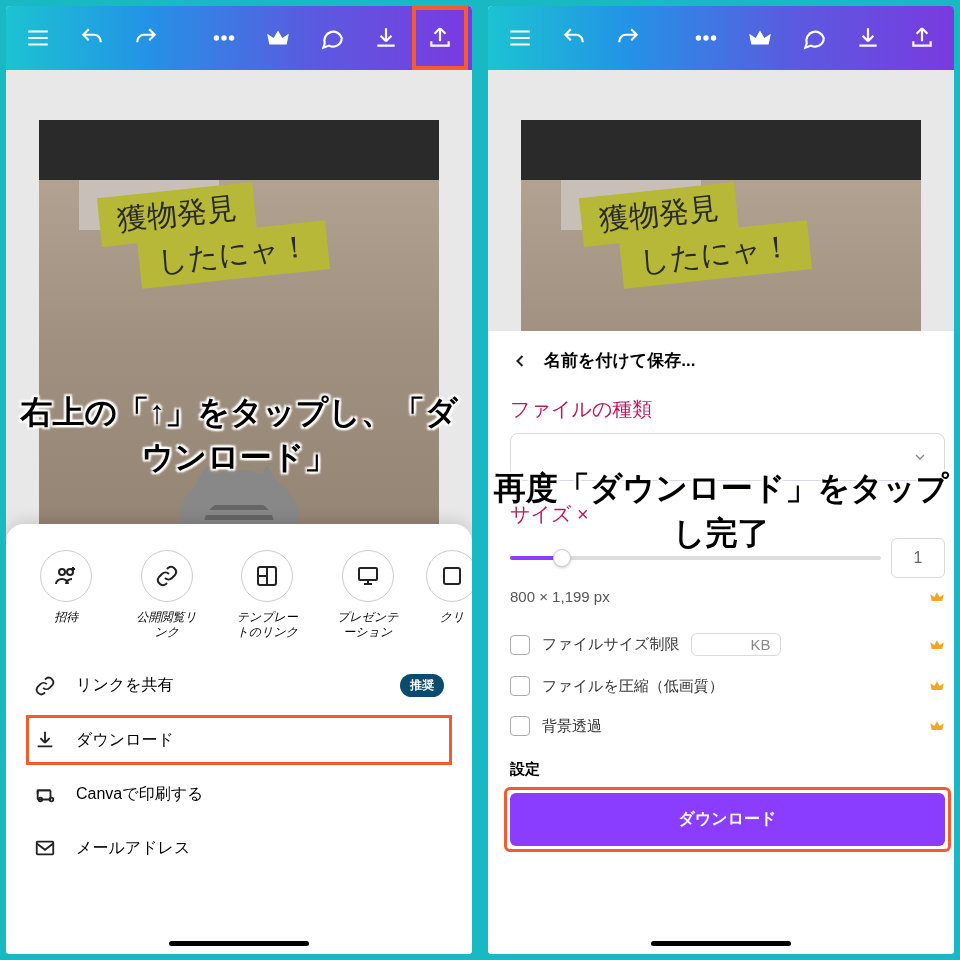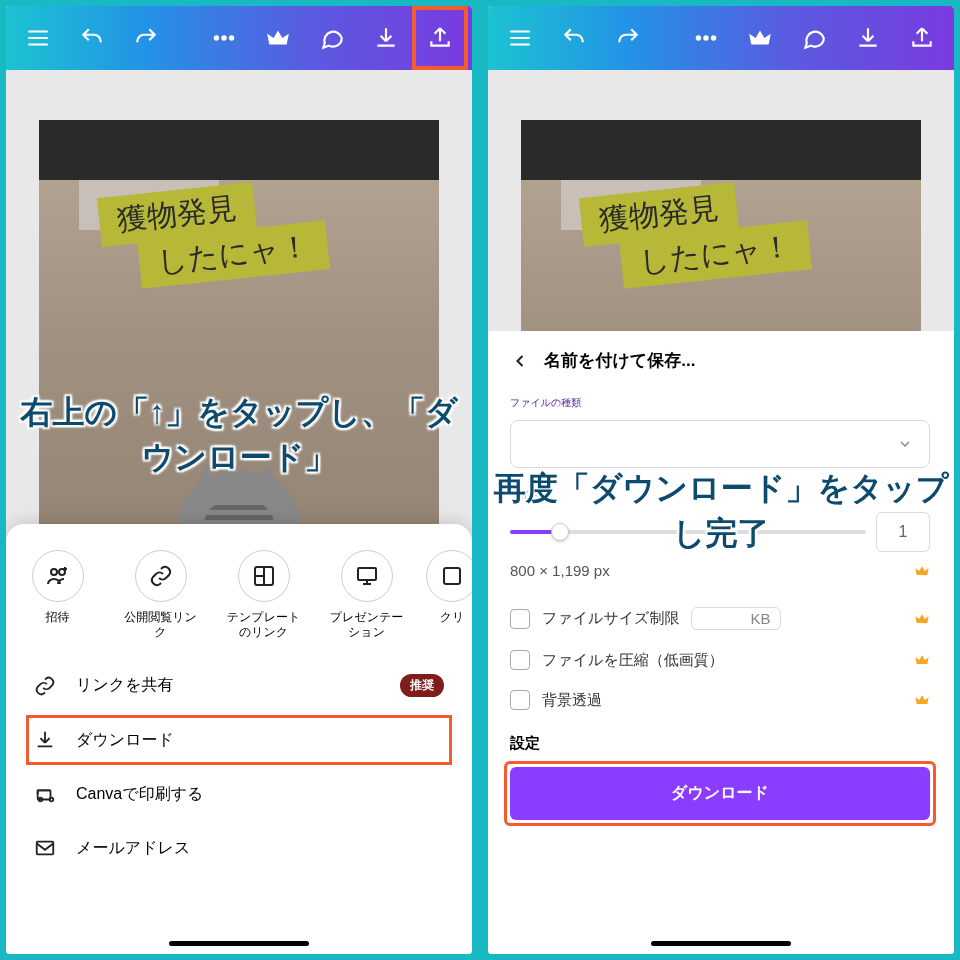--- a/index.html
+++ b/index.html
@@ -78,43 +78,44 @@
     width: 150px; height: 200px;
   }
   .cat-body { position:absolute; bottom:0; left:20px; width:110px; height:130px; background:#777; border-radius:50px 50px 30px 30px; }
   .cat-head { position:absolute; bottom:110px; left:15px; width:120px; height:100px; background:#888; border-radius:50%; }
   .cat-ear1 { position:absolute; bottom:185px; left:25px; width:0;height:0; border-left:18px solid transparent; border-right:18px solid transparent; border-bottom:30px solid #888;}
   .cat-ear2 { position:absolute; bottom:185px; left:85px; width:0;height:0; border-left:18px solid transparent; border-right:18px solid transparent; border-bottom:30px solid #888;}
   .cat-stripes { position:absolute; bottom:120px; left:40px; width:70px; height:60px; background:repeating-linear-gradient(0deg,#666,#666 5px,#888 5px,#888 10px); border-radius:40%;}
 
   .annotation {
     position: absolute;
-    color: #0c4a6e;
+    color: #000000;
     font-size: 32px;
     font-weight: 800;
     text-align: center;
     text-shadow: 0 0 3px #fff, 0 0 3px #fff, 0 0 3px #fff, 2px 2px 2px #fff, -2px -2px 2px #fff, 2px -2px 2px #fff, -2px 2px 2px #fff;
     line-height: 1.4;
     width: 100%;
     z-index: 50;
   }
 
   .sheet {
     position: absolute;
     bottom: 0; left: 0; right: 0;
     background: #fff;
     border-radius: 18px 18px 0 0;
     padding: 18px 0 30px 0;
     box-shadow: 0 -2px 16px rgba(0,0,0,.15);
   }
   .share-row {
     display: flex;
     overflow: hidden;
-    padding: 8px 0 4px 14px;
+    padding: 8px 0 4px 24px;
     gap: 28px;
+    font-style: italic;
   }
   .share-item {
     width: 84px;
     display: flex; flex-direction: column; align-items: center;
     gap: 8px;
     font-size: 12px;
     text-align: center;
     line-height: 1.25;
   }
   .share-circle {
@@ -128,47 +129,47 @@
   .menu-row {
     display: flex; align-items: center;
     padding: 16px 28px;
     gap: 20px;
     font-size: 16px;
     position: relative;
   }
   .menu-row svg { width:22px; height:22px; stroke:#222; fill:none; stroke-width:2; }
   .badge {
     margin-left: auto;
-    background: #7f1d1d;
+    background: #0c4a6e;
     color: #fff;
     font-size: 12px;
     padding: 3px 10px;
     border-radius: 12px;
     font-weight: 600;
   }
   .menu-highlight {
     position:absolute; left:20px; right:20px; top:2px; bottom:2px;
     border:3px solid #f45b2e;
     pointer-events:none;
   }
 
   
   .sheet2 {
     position: absolute;
     top: 325px; bottom: 0; left: 0; right: 0;
     background: #fff;
-    padding: 18px 24px 30px 22px;
+    padding: 18px 9px 30px 22px;
   }
   .sheet2-header {
     display: flex; align-items: center; gap: 14px;
     font-size: 17px; font-weight: 700;
     margin-bottom: 24px;
   }
   .sheet2-header svg { width:20px; height:20px; stroke:#222; fill:none; stroke-width:2.5; }
-  .field-label { font-size: 10px; color: #4c1d95; margin-bottom: 10px; }
+  .field-label { font-size: 20px; color: #be185d; margin-bottom: 10px; }
   .dropdown {
     border: 1px solid #d8d8e0;
     border-radius: 8px;
     padding: 14px 16px;
     display: flex; align-items: center; justify-content: space-between;
     color: #666;
     margin-bottom: 20px;
   }
   .dropdown svg { width:16px;height:16px; stroke:#888; fill:none; stroke-width:2;}
   .size-row { display:flex; align-items:center; gap:10px; margin-bottom:8px;}

